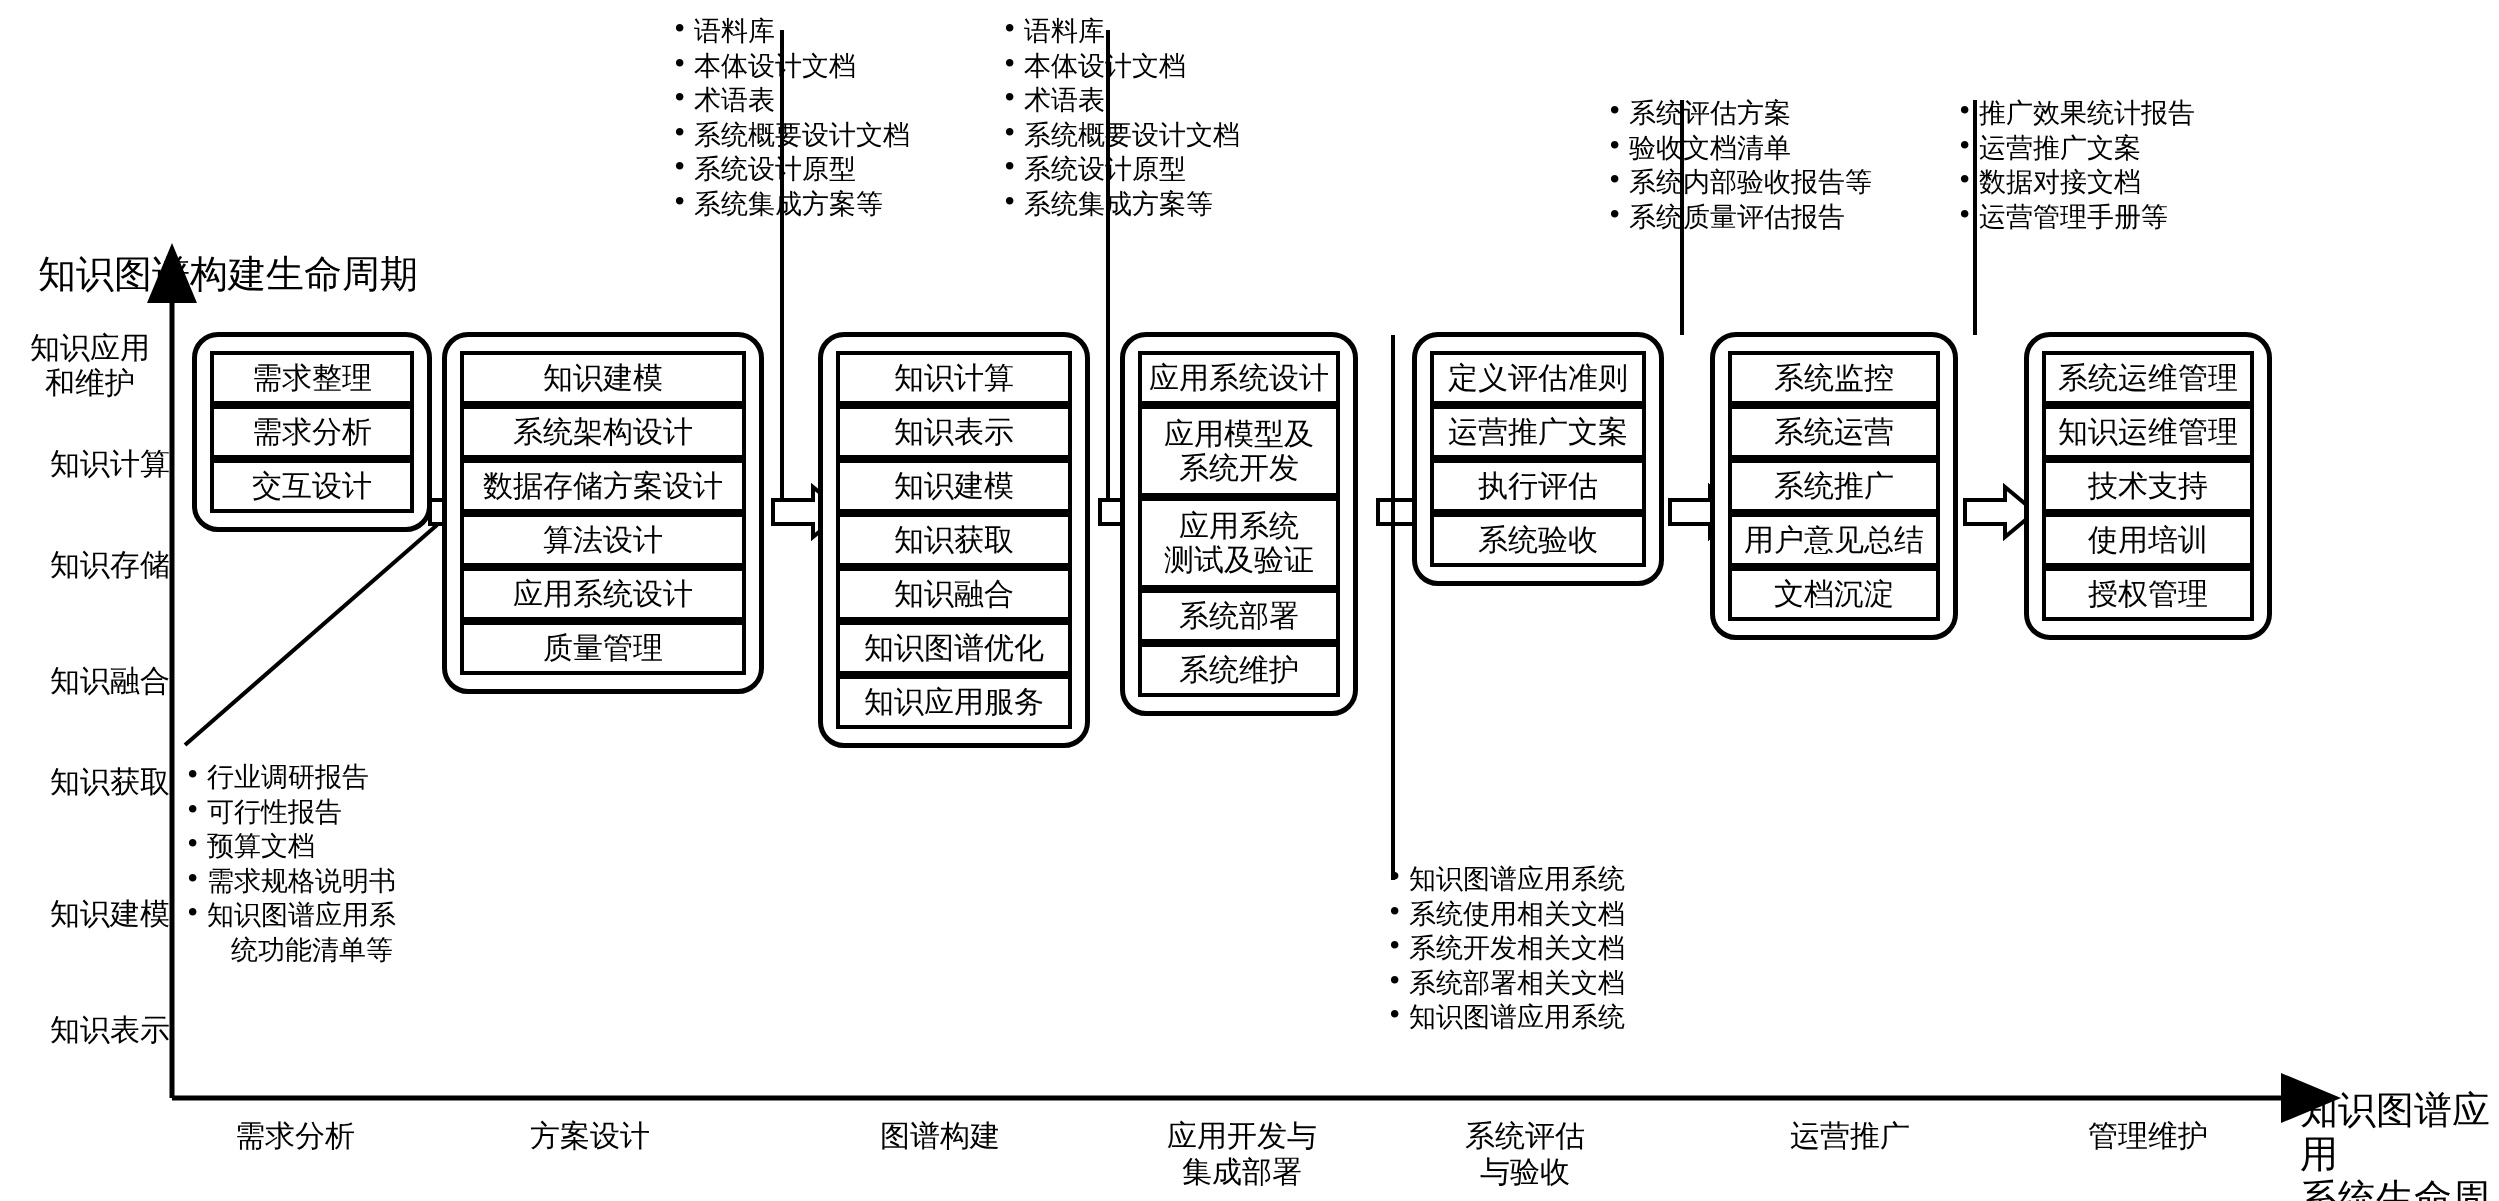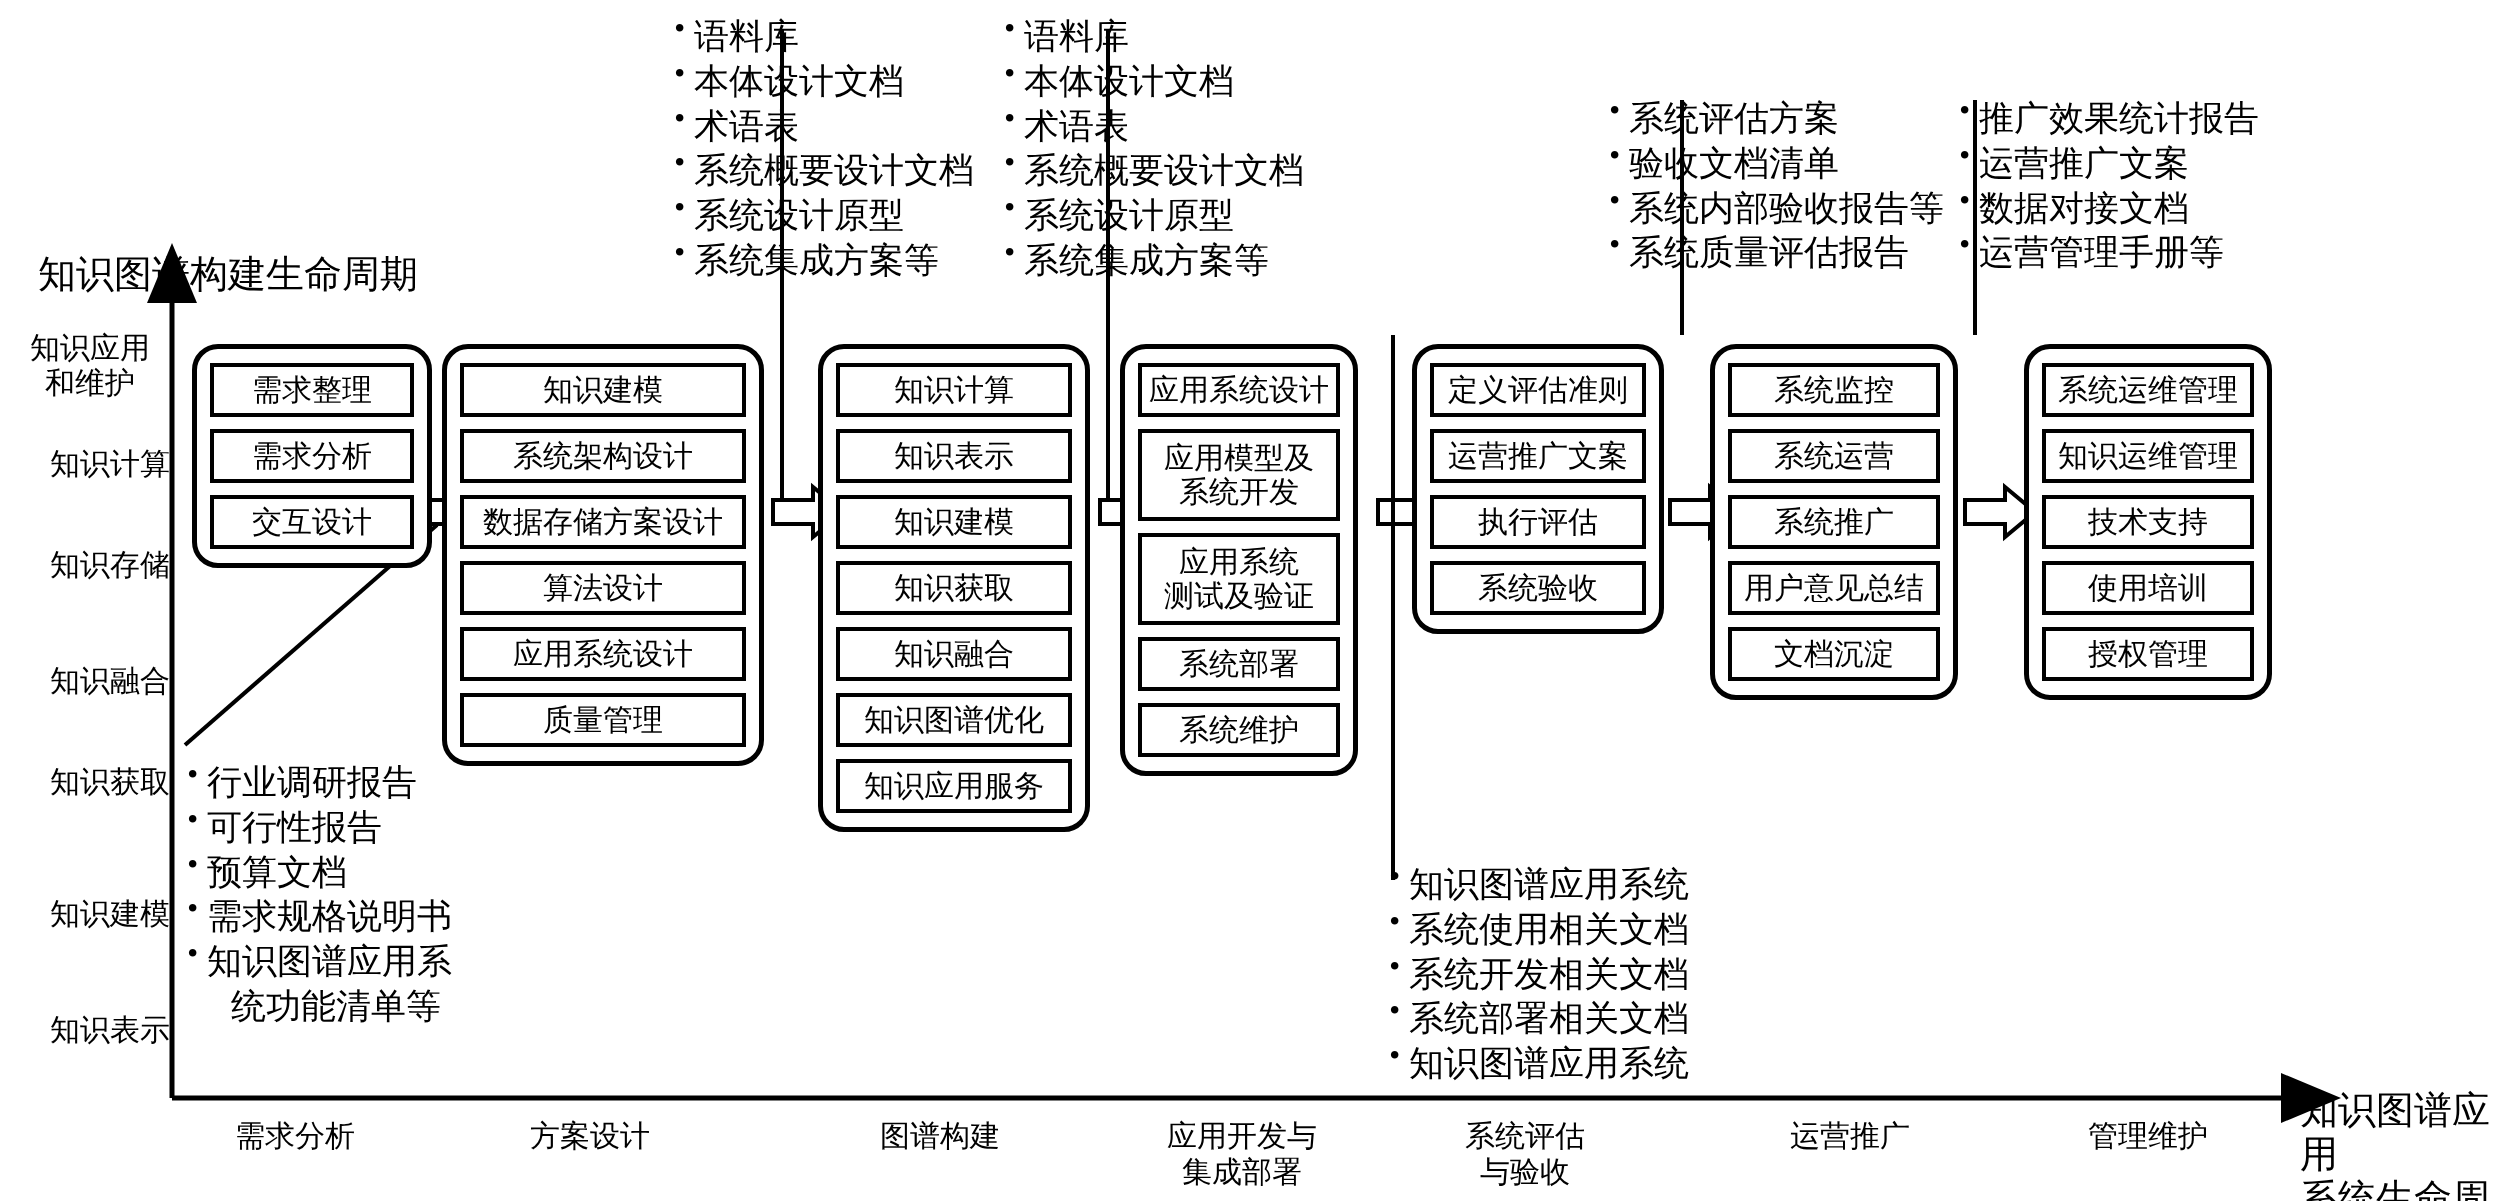--- a/index.html
+++ b/index.html
@@ -55,22 +55,21 @@
   
   .stage{
     position:absolute;
     border:5px solid #000;
     border-radius:26px;
     background:#fff;
     box-sizing:border-box;
     padding:14px 13px;
     display:flex;
     flex-direction:column;
-    gap:12px;
-    margin-top:12px;
+    gap:0;
   }
   .task{
     border:4px solid #000;
     background:#fff;
     box-sizing:border-box;
     display:flex;
     align-items:center;
     justify-content:center;
     text-align:center;
     font-size:30px;
@@ -78,21 +77,21 @@
     white-space:pre-line;
     padding:6px 4px;
     min-height:52px;
   }
   .task.h1{height:54px;}
   .task.h2{height:92px;}
 
   
   .note{
     position:absolute;
-    font-size:35px;
+    font-size:27px;
     line-height:1.28;
   }
   .note ul{margin:0;padding:0;list-style:none;}
   .note li{
     position:relative;
     padding-left:24px;
     white-space:pre-line;
   }
   .note li:before{
     content:"\2022";

